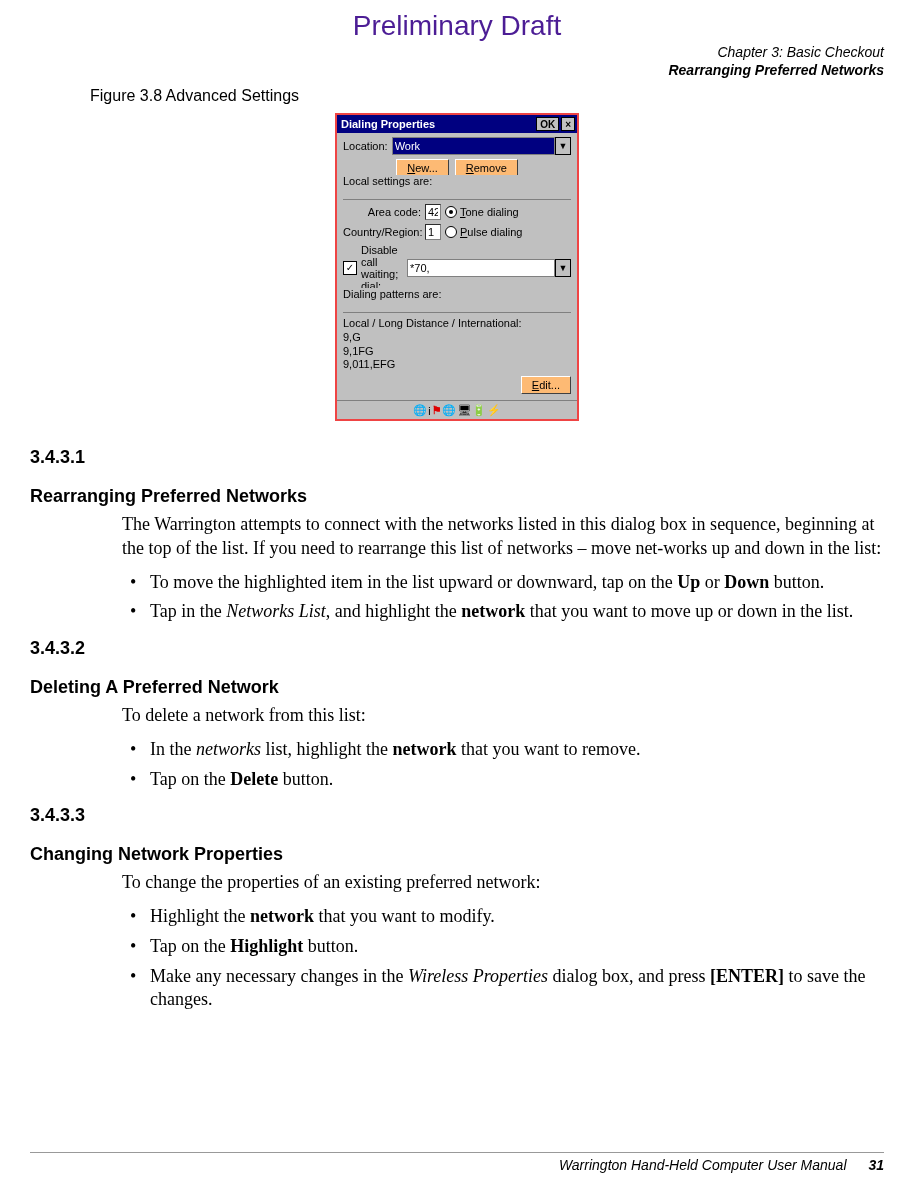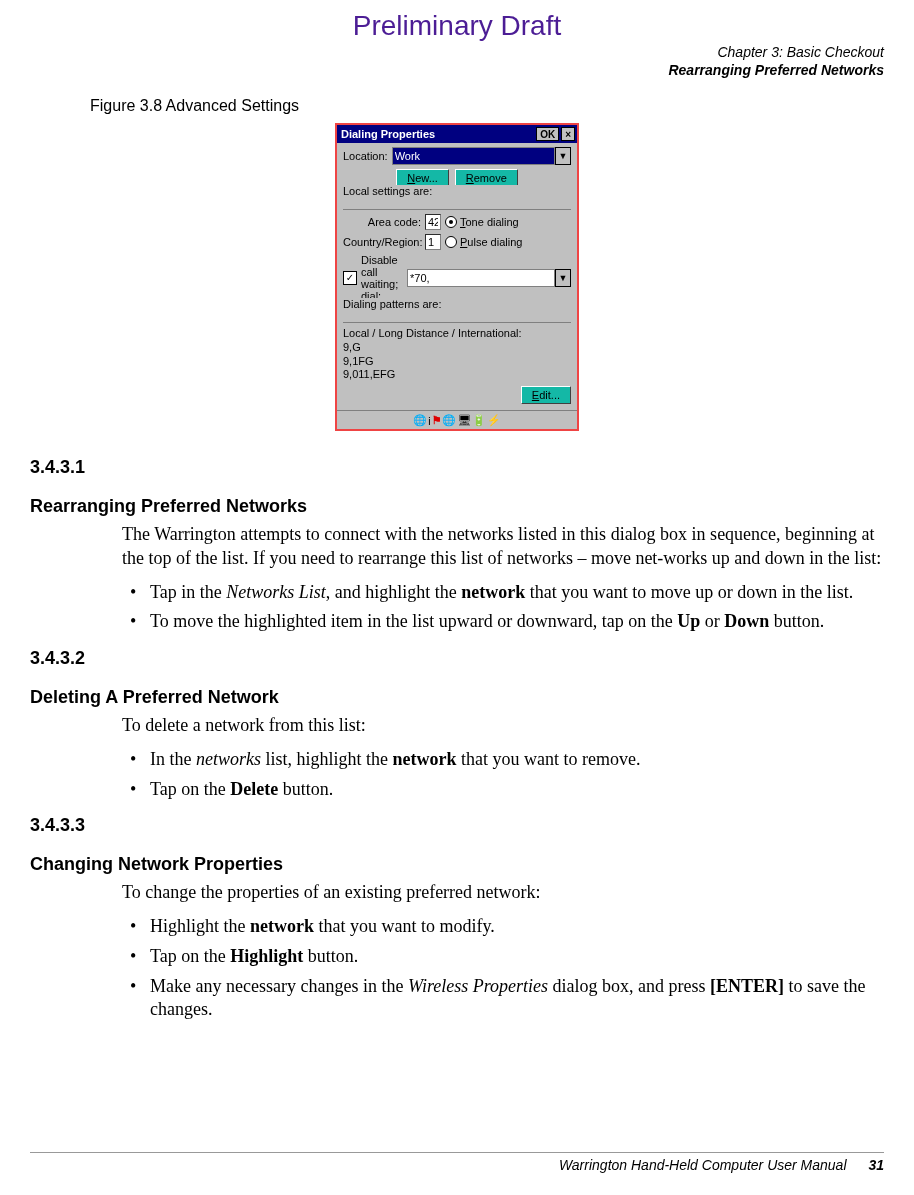--- a/index.html
+++ b/index.html
@@ -26,21 +26,21 @@
     font-size: 28px;
     color: #4c1d95;
     margin-bottom: 2px;
   }
   .chapter-header {
     text-align: right;
     font-family: "Trebuchet MS", Arial, sans-serif;
     font-style: italic;
     font-size: 14px;
     line-height: 1.25;
-    margin-bottom: 18px;
+    margin-bottom: 8px;
   }
   .chapter-header .bold { font-weight: 700; }
   .figure-caption {
     font-family: "Trebuchet MS", Arial, sans-serif;
     font-size: 16px;
     margin: 4px 0 8px 60px;
   }
   .figure-wrap {
     width: 100%;
     display: flex;
@@ -104,21 +104,21 @@
     background: #c0c0c0;
     display: flex;
     align-items: center;
     justify-content: center;
     font-size: 9px;
     box-sizing: border-box;
     height: 18px;
   }
   .btn-row { display: flex; justify-content: center; gap: 6px; margin-bottom: 6px; }
   .win-btn {
-    background: #14b8a6;
+    background: #fdba74;
     border-top: 1px solid #fff;
     border-left: 1px solid #fff;
     border-right: 1px solid #404040;
     border-bottom: 1px solid #404040;
     padding: 2px 10px;
     font-size: 11px;
   }
   .groupline {
     border-top: 1px solid #808080;
     margin: 4px 0 4px 0;
@@ -311,24 +311,24 @@
   </div>
 
   <div class="section-heading">
     <span class="section-num">3.4.3.1</span>
     <span class="section-title">Rearranging Preferred Networks</span>
   </div>
   <div class="body-block">
     <p class="body-p">The Warrington attempts to connect with the networks listed in this dialog box in sequence, beginning at the top of the list. If you need to rearrange this list of networks – move net-works up and down in the list:</p>
     <ul class="bullets">
       <li>
+        <span>To move the highlighted item in the list upward or downward, tap on the </span><span class="bold">Up</span><span> or </span><span class="bold">Down</span><span> button.</span>
+      </li>
+      <li>
         <span>Tap in the </span><span class="italic">Networks List</span><span>, and highlight the </span><span class="bold">network</span><span> that you want to move up or down in the list.</span>
-      </li>
-      <li>
-        <span>To move the highlighted item in the list upward or downward, tap on the </span><span class="bold">Up</span><span> or </span><span class="bold">Down</span><span> button.</span>
       </li>
     </ul>
   </div>
 
   <div class="section-heading">
     <span class="section-num">3.4.3.2</span>
     <span class="section-title">Deleting A Preferred Network</span>
   </div>
   <div class="body-block">
     <p class="body-p">To delete a network from this list:</p>

